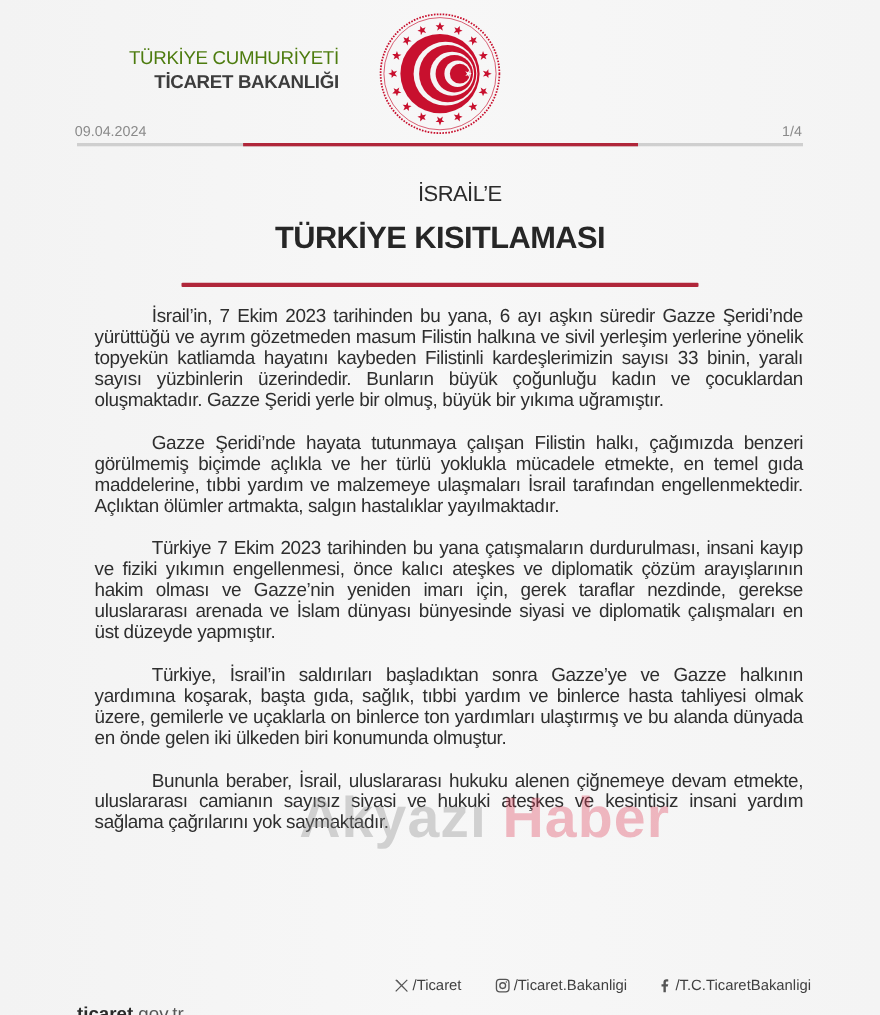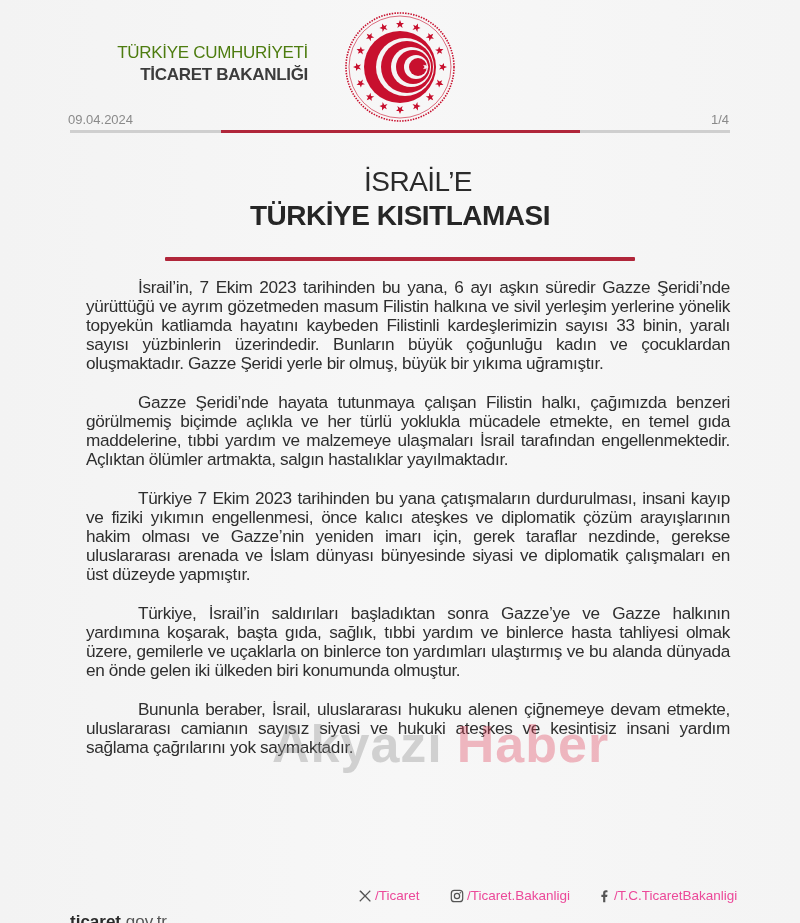--- a/index.html
+++ b/index.html
@@ -25,21 +25,21 @@
   .emblem { position: absolute; left: 343px; top: 10px; width: 114px; height: 114px; }
 
   .meta-date { position: absolute; left: 68px; top: 112px; font-size: 13px; color: #8a8a8a; }
   .meta-page { position: absolute; right: 71px; top: 112px; font-size: 13px; color: #8a8a8a; }
   .rule-gray { position: absolute; left: 70px; width: 660px; top: 130px; height: 3px; background: #cfcfcf; }
   .rule-red-top { position: absolute; left: 221px; width: 359px; top: 130px; height: 3px; background: #b0263a; }
 
   
   .title1 {
     position: absolute; left: 0; right: 0; top: 166px; text-align: center;
-    font-size: 28px; font-weight: normal; color: #2b2b2b; letter-spacing: -0.5px; padding-left: 36px;
+    font-size: 20px; font-weight: normal; color: #2b2b2b; letter-spacing: -0.5px; padding-left: 36px;
   }
   .title2 {
     position: absolute; left: 0; right: 0; top: 200px; text-align: center;
     font-size: 28px; font-weight: bold; color: #262626; letter-spacing: -0.5px;
   }
   .rule-red-mid { position: absolute; left: 165px; width: 470px; top: 257px; height: 4px; background: #b0263a; border-radius: 1px; }
 
   
   .body { position: absolute; left: 70px; width: 660px; top: 278px; }
   .para {
@@ -53,21 +53,21 @@
     position: absolute; left: 272px; top: 714px; font-size: 52px; font-weight: bold;
     letter-spacing: 1px; pointer-events: none; opacity: 0.35;
   }
   .wm-a { color: #8a8a8a; }
   .wm-b { color: #e0405a; margin-left: 14px; }
 
   
   .footer-site { position: absolute; left: 70px; top: 912px; font-size: 17px; color: #3a3a3a; }
   .footer-site b { font-weight: bold; color: #2a2a2a; }
   .footer-site span.light { color: #555; }
-  .social { position: absolute; top: 888px; font-size: 13.5px; color: #ec4899; display: flex; align-items: center; gap: 3px; }
+  .social { position: absolute; top: 888px; font-size: 13.5px; color: #404040; display: flex; align-items: center; gap: 3px; }
   .social svg { width: 14px; height: 14px; }
   .s-x { left: 358px; }
   .s-ig { left: 450px; }
   .s-fb { left: 597px; justify-content: flex-end; }
 </style>
 </head>
 <body>
 
 <div class="page">
 

